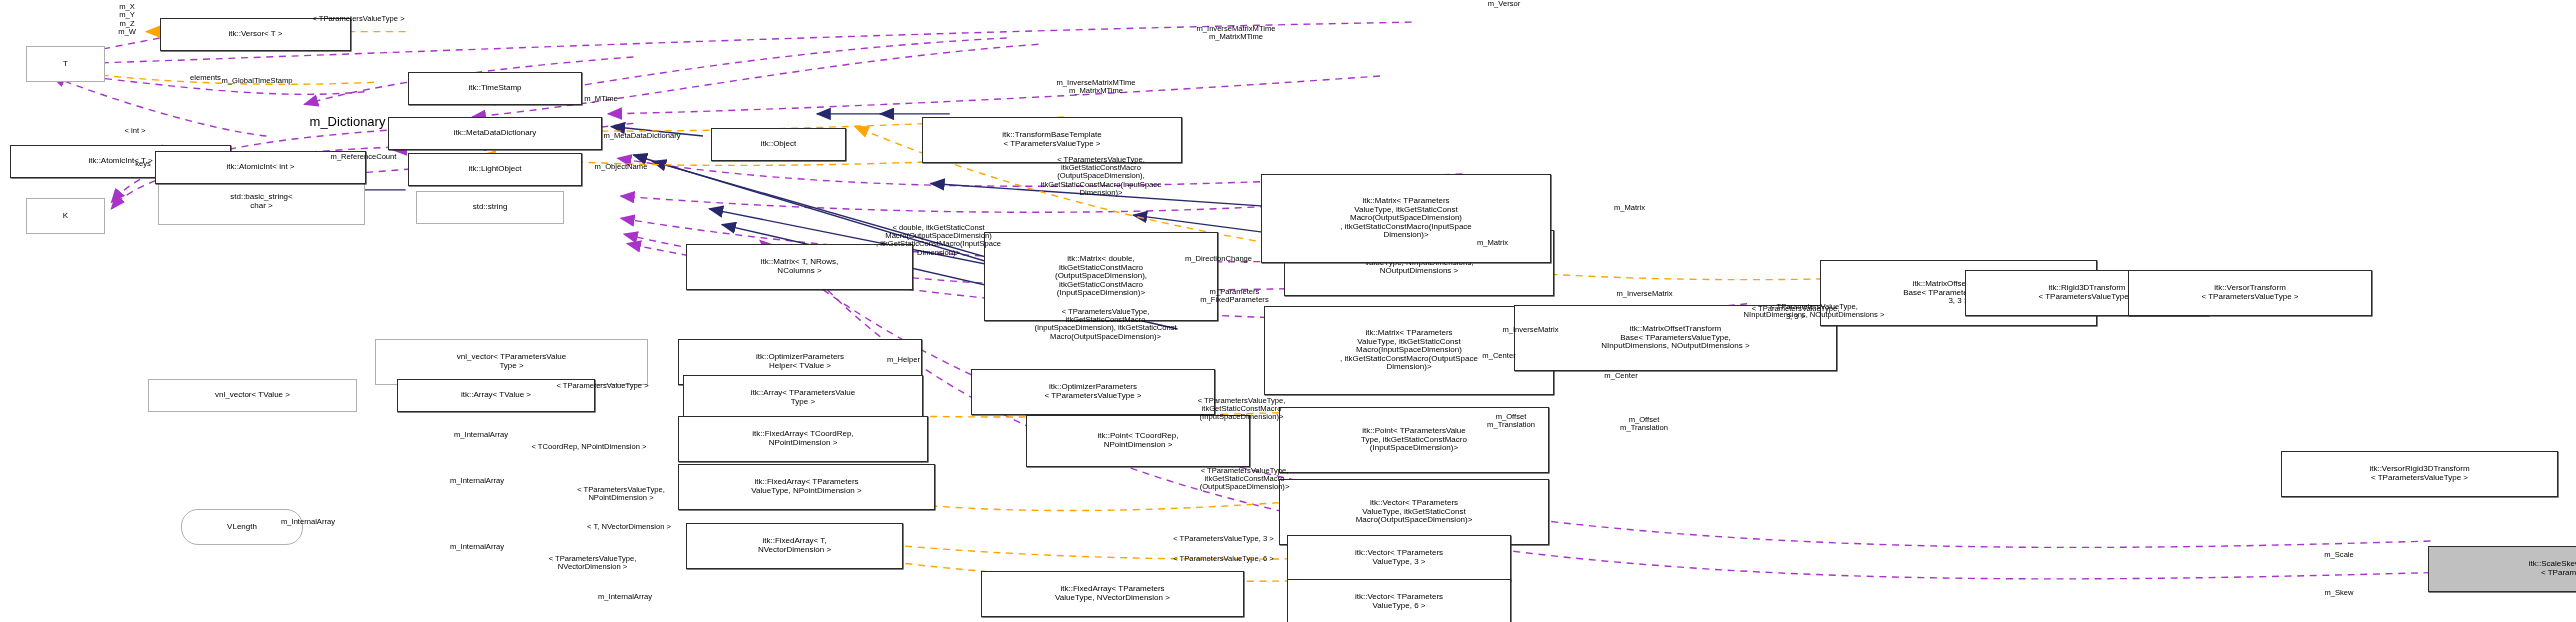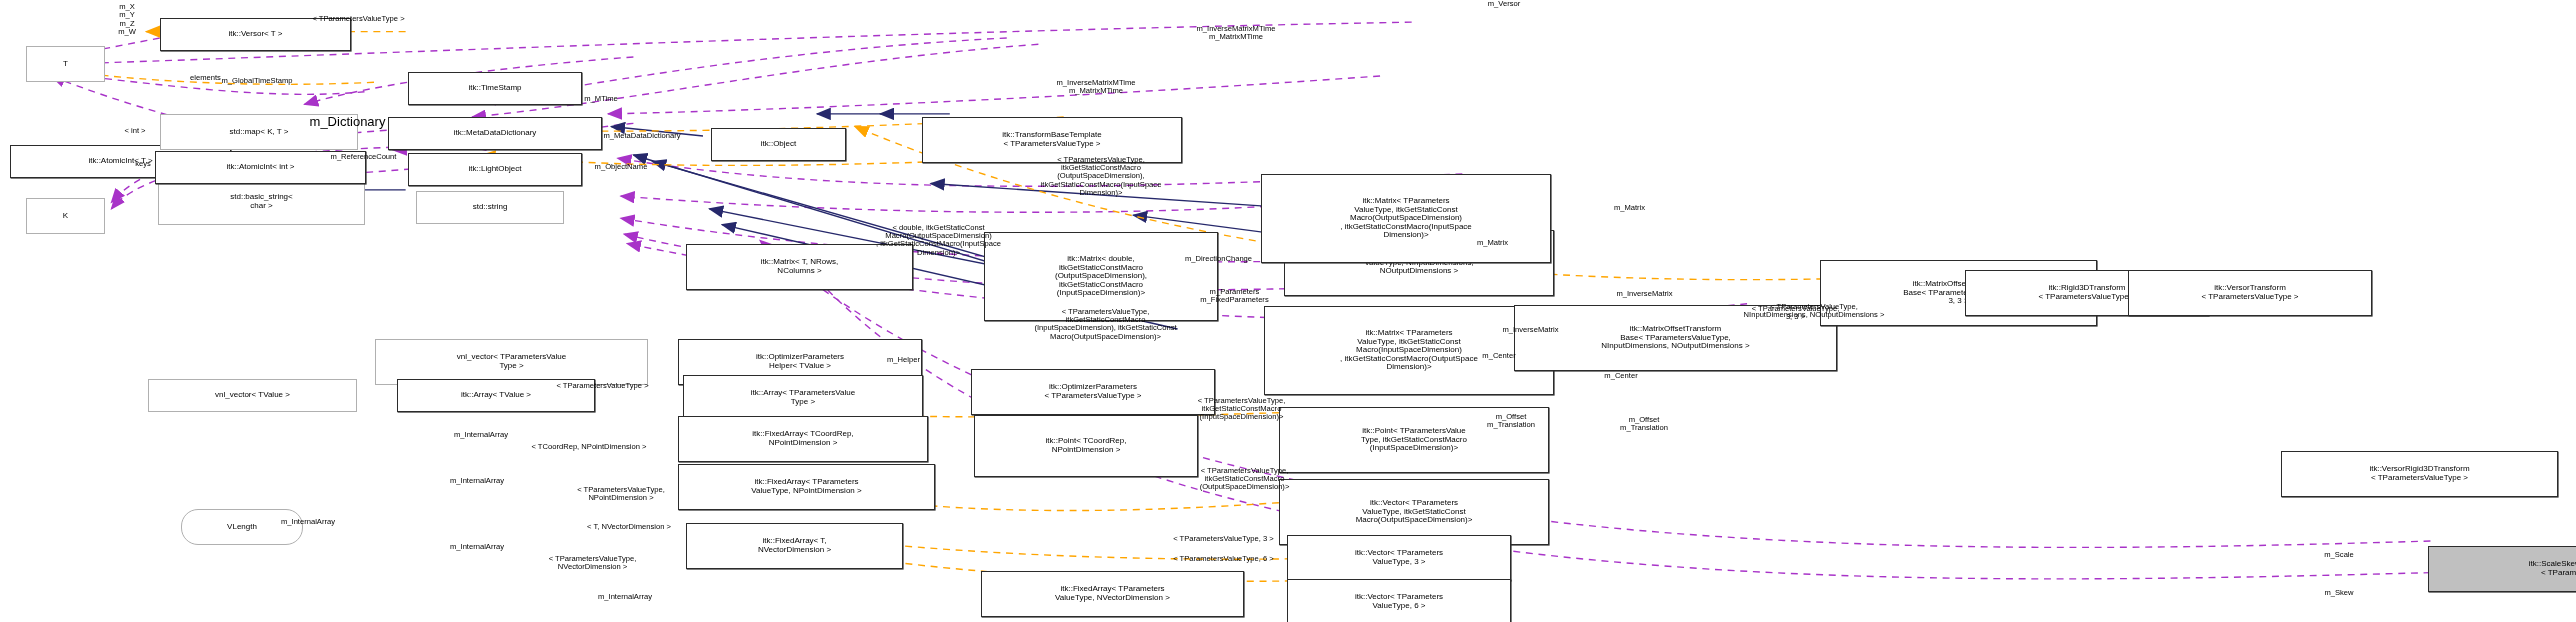--- a/index.html
+++ b/index.html
@@ -87,21 +87,20 @@
     <path d="M2160,915 C 1900,925 1560,915 1320,875"></path>
   </g>
 </svg>
 
 <div class="node tmpl" style="left: 26px; top: 46px; width: 79px; height: 36px; font-size: 8px;">T</div>
     <div class="node cls" style="left: 10px; top: 145px; width: 221px; height: 33px; font-size: 8px;">itk::AtomicInt&lt; T &gt;</div>
     <div class="node tmpl" style="left: 26px; top: 198px; width: 79px; height: 36px; font-size: 8px;">K</div>
     <div class="node tmpl" style="left: 158px; top: 179px; width: 207px; height: 46px; font-size: 8px;">std::basic_string&lt;
 char &gt;</div>
     <div class="node cls" style="left: 160px; top: 18px; width: 191px; height: 33px; font-size: 8px;">itk::Versor&lt; T &gt;</div>
-    <div class="node tmpl" style="left: 160px; top: 114px; width: 198px; height: 36px; font-size: 8px;">std::map&lt; K, T &gt;</div>
     <div class="node cls" style="left: 155px; top: 151px; width: 211px; height: 33px; font-size: 8px;">itk::AtomicInt&lt; int &gt;</div>
     <div class="node tmpl" style="left: 375px; top: 339px; width: 273px; height: 46px; font-size: 8px;">vnl_vector&lt; TParametersValue
 Type &gt;</div>
     <div class="node tmpl" style="left: 148px; top: 379px; width: 209px; height: 33px; font-size: 8px;">vnl_vector&lt; TValue &gt;</div>
     <div class="node tmpl" style="left: 181px; top: 509px; width: 122px; height: 36px; font-size: 8px; border-radius: 17px;">VLength</div>
     <div class="node cls" style="left: 408px; top: 72px; width: 174px; height: 33px; font-size: 8px;">itk::TimeStamp</div>
     <div class="node cls" style="left: 388px; top: 117px; width: 214px; height: 33px; font-size: 8px;">itk::MetaDataDictionary</div>
     <div class="node cls" style="left: 408px; top: 153px; width: 174px; height: 33px; font-size: 8px;">itk::LightObject</div>
     <div class="node tmpl" style="left: 416px; top: 191px; width: 148px; height: 33px; font-size: 8px;">std::string</div>
     <div class="node cls" style="left: 397px; top: 379px; width: 198px; height: 33px; font-size: 8px;">itk::Array&lt; TValue &gt;</div>
@@ -120,21 +119,21 @@
 NVectorDimension &gt;</div>
     <div class="node cls" style="left: 922px; top: 117px; width: 260px; height: 46px; font-size: 8px;">itk::TransformBaseTemplate
 &lt; TParametersValueType &gt;</div>
     <div class="node cls" style="left: 984px; top: 232px; width: 234px; height: 89px; font-size: 8px;">itk::Matrix&lt; double,
 itkGetStaticConstMacro
 (OutputSpaceDimension),
 itkGetStaticConstMacro
 (InputSpaceDimension)&gt;</div>
     <div class="node cls" style="left: 971px; top: 369px; width: 244px; height: 46px; font-size: 8px;">itk::OptimizerParameters
 &lt; TParametersValueType &gt;</div>
-    <div class="node cls" style="left: 974px; top: 415px; width: 224px; height: 62px; font-size: 8px;">itk::Point&lt; TCoordRep,
+    <div class="node cls" style="left: 1026px; top: 415px; width: 224px; height: 52px; font-size: 8px;">itk::Point&lt; TCoordRep,
 NPointDimension &gt;</div>
     <div class="node cls" style="left: 981px; top: 571px; width: 263px; height: 46px; font-size: 8px;">itk::FixedArray&lt; TParameters
 ValueType, NVectorDimension &gt;</div>
     <div class="node cls" style="left: 1284px; top: 230px; width: 270px; height: 66px; font-size: 8px;">itk::Transform&lt; TParameters
 ValueType, NInputDimensions,
 NOutputDimensions &gt;</div>
     <div class="node cls" style="left: 1261px; top: 174px; width: 290px; height: 89px; font-size: 8px;">itk::Matrix&lt; TParameters
 ValueType, itkGetStaticConst
 Macro(OutputSpaceDimension)
 , itkGetStaticConstMacro(InputSpace

